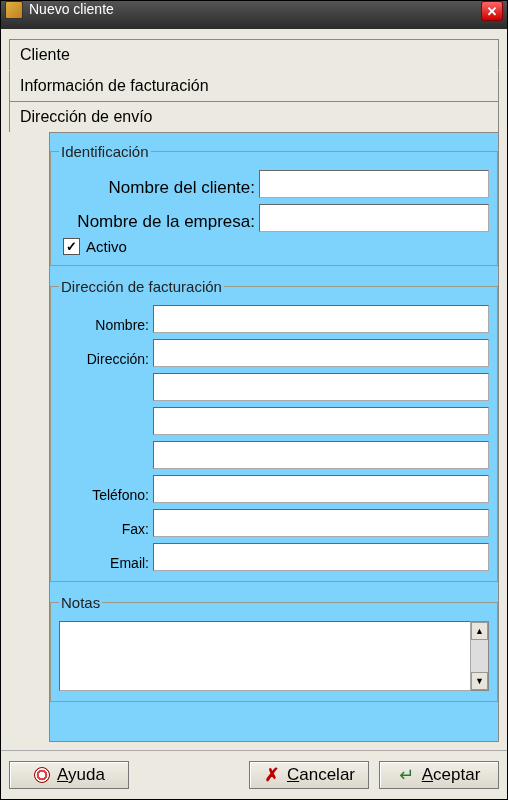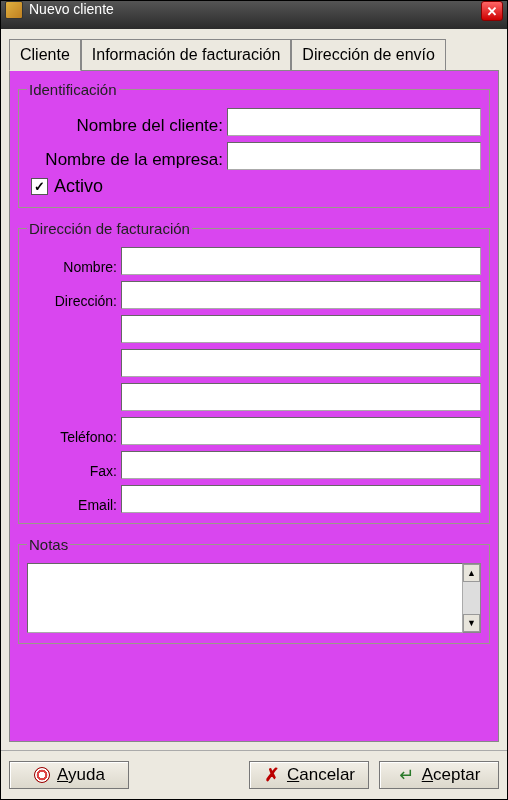--- a/index.html
+++ b/index.html
@@ -59,44 +59,46 @@
     flex: 1;
     padding: 10px 8px 8px;
     display: flex;
     flex-direction: column;
     background: #ece9e0;
   }
   .tabs {
     display: flex;
     position: relative;
     z-index: 2;
+    flex-direction: column;
   }
   .tab {
     border: 1px solid #888;
     border-bottom: none;
     padding: 6px 10px 6px;
     font-size: 16px;
     background: #ece9e0;
     cursor: pointer;
     position: relative;
   }
   .tab.active {
     background: #ece9e0;
     border-bottom: 1px solid #ece9e0;
     margin-bottom: -1px;
     z-index: 3;
   }
   .tab-panel {
     border: 1px solid #888;
     flex: 1;
-    padding: 10px 8px;
+    padding: 10px 0;
     display: flex;
     flex-direction: column;
     gap: 12px;
-    background: #d946ef;
+    background: #7dd3fc;
+    margin-left: 40px;
   }
   fieldset {
     border: 1px solid #9a9a8a;
     margin: 0;
     padding: 10px 8px 10px;
   }
   legend {
     font-size: 15px;
     padding: 0 2px;
     color: #222;
@@ -148,21 +150,21 @@
     margin-right: 6px;
     font-size: 13px;
     cursor: pointer;
   }
   .checkbox.checked::after {
     content: "✓";
     color: #000;
     font-weight: bold;
   }
   .checkbox-label {
-    font-size: 18px;
+    font-size: 15px;
   }
   .notes-area {
     display: flex;
     width: 100%;
   }
   textarea.notes {
     flex: 1;
     height: 70px;
     border: 1px solid #666;
     border-right-color: #aaa;

